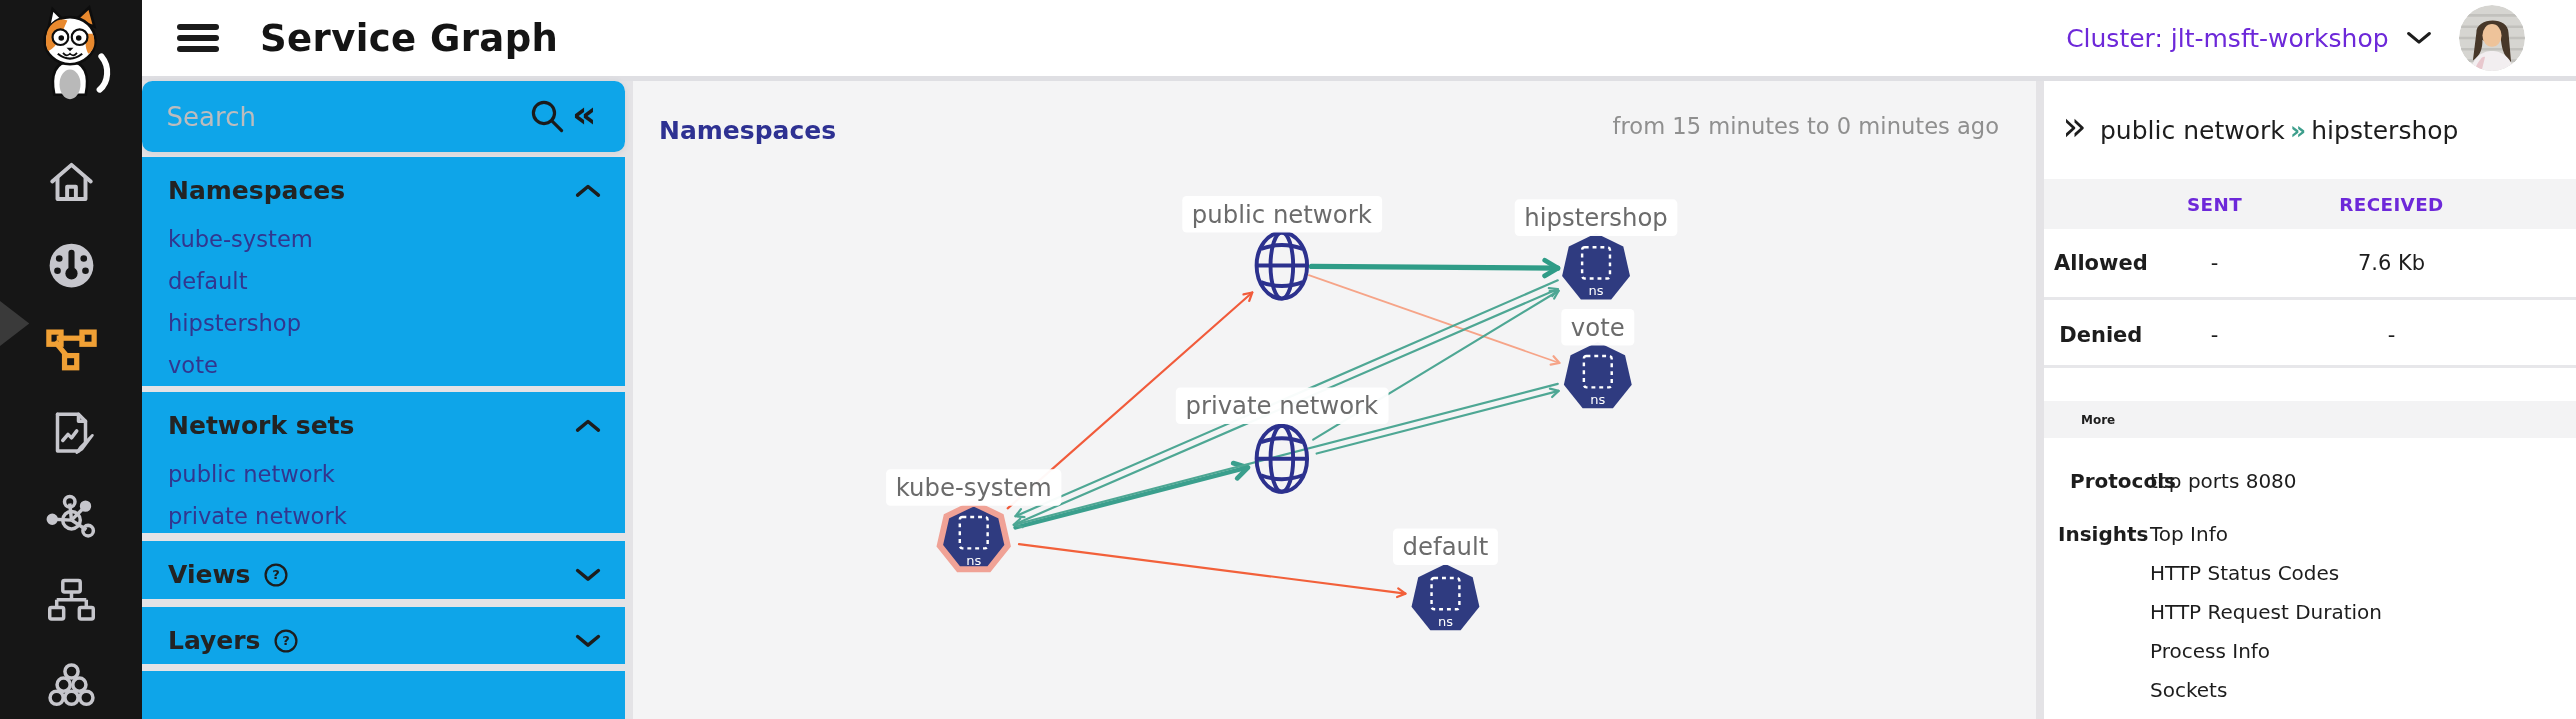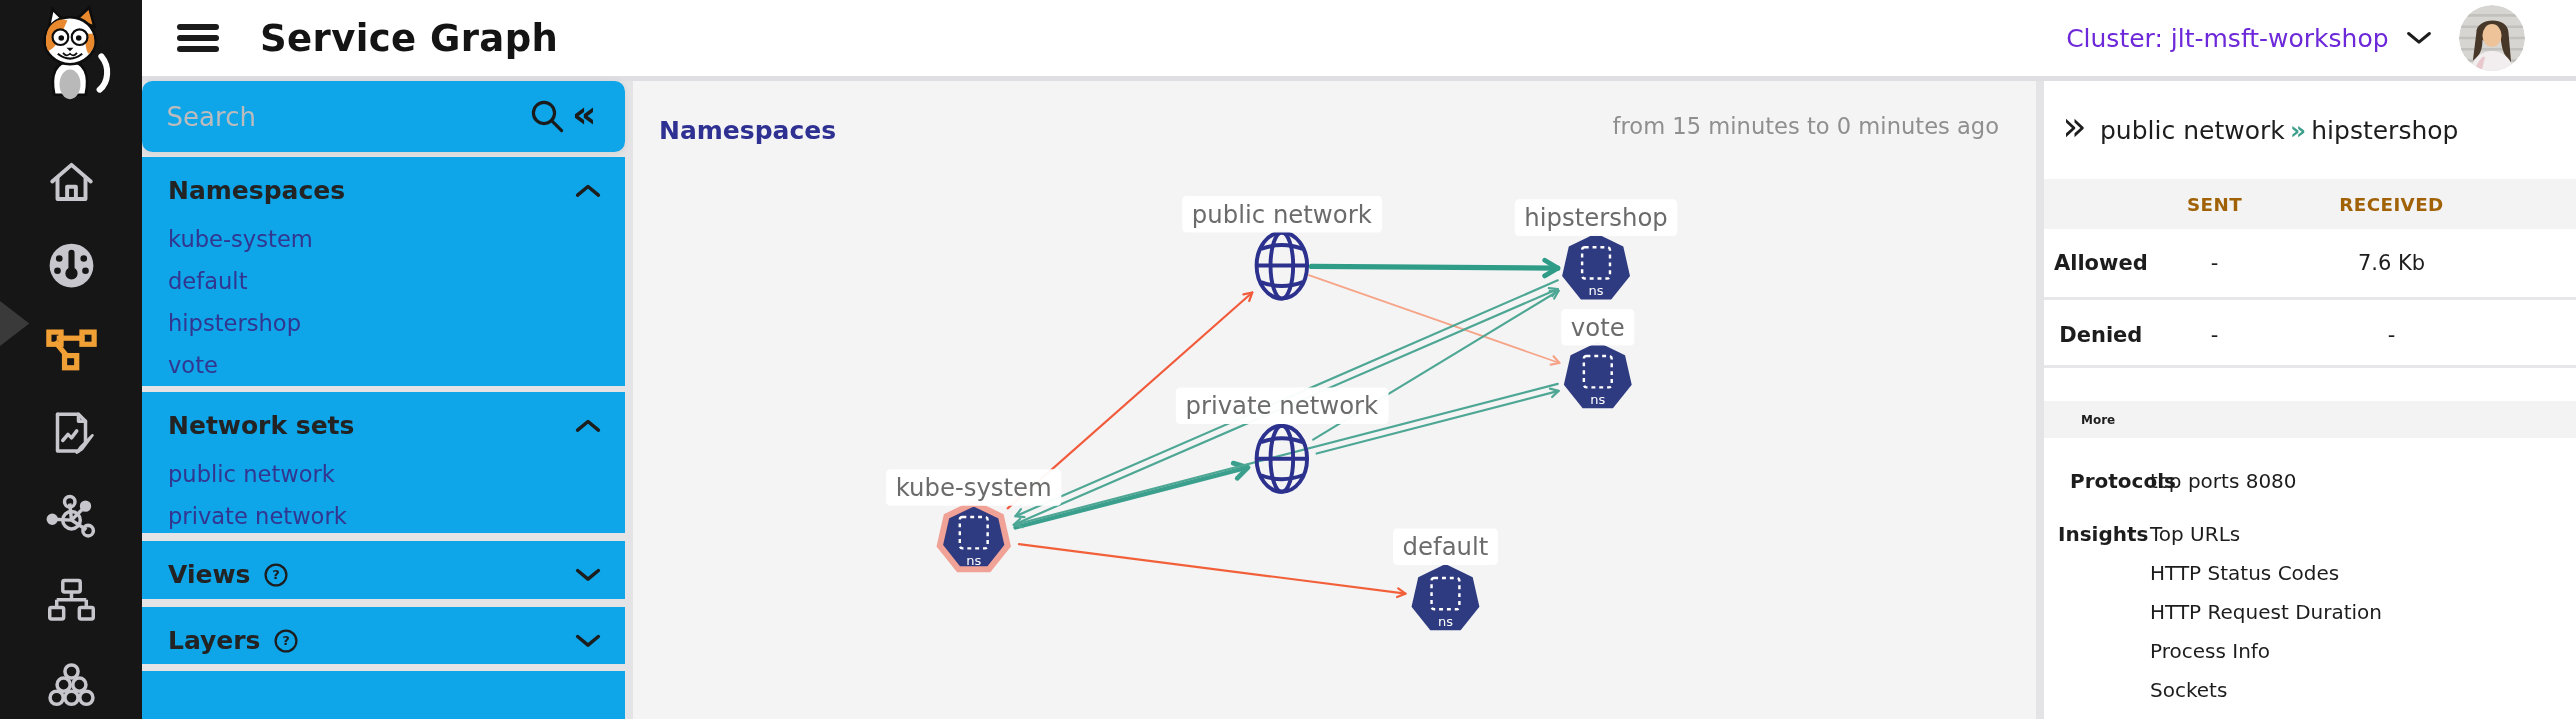--- a/index.html
+++ b/index.html
@@ -62,21 +62,21 @@
   #gsvg { position:absolute; left:0; top:0; width:1403px; height:638px; }
 
   
   #details { position:absolute; left:1902px; top:0; width:532px; height:638px; background:#ffffff; }
   .p-collapse { position:absolute; left:12.2px; top:24.4px; background:none; border:none; cursor:pointer;
                 font-size:40px; color:#1d1d1d; line-height:1; font-family:inherit; }
   .p-title { position:absolute; left:56px; top:35px; font-size:25px; color:#1d1d1d; display:flex; align-items:center; }
   .p-title .crumb-sep { color:#3d9e8c; font-weight:600; margin:0 5.2px; }
   .p-thead { position:absolute; left:0; top:98px; width:532px; height:50px; background:#f3f3f4;
              display:grid; grid-template-columns:105px 131px 223px 1fr; align-items:center; }
-  .th { text-align:center; font-size:18.3px; font-weight:bold; letter-spacing:0.4px; color:#a16207; }
+  .th { text-align:center; font-size:18.3px; font-weight:bold; letter-spacing:0.4px; color:#6d28d9; }
   .p-row { position:absolute; left:0; width:532px; display:grid;
            grid-template-columns:105px 131px 223px 1fr; align-items:center; }
   .row-label { padding-left:8.7px; text-align:center; font-weight:bold; font-size:21px; }
   .cellv { text-align:center; font-size:21px; }
   .p-more { position:absolute; left:0; top:320px; width:532px; height:37px; background:#f3f3f4;
             display:flex; align-items:center; padding-left:37px; font-size:12px; font-weight:bold; }
   .p-proto { position:absolute; left:0; top:380px; width:532px; height:40px; display:grid;
              grid-template-columns:106px 1fr; align-items:center; }
   .p-proto .plabel { padding-left:26px; font-weight:bold; font-size:20px; }
   .p-proto .pvalue { font-size:20px; }
@@ -446,21 +446,21 @@
             </div>
           </div>
         <div class="p-more">More</div>
         <div class="p-proto">
           <div class="plabel">Protocols</div>
           <div class="pvalue">tcp ports 8080</div>
         </div>
         <div class="p-insights">
           <div class="plabel">Insights</div>
           <div id="insight-items">
-              <div class="insight-item">Top URLs</div>
+              <div class="insight-item">Top Info</div>
               <div class="insight-item">HTTP Status Codes</div>
               <div class="insight-item">HTTP Request Duration</div>
               <div class="insight-item">Process Info</div>
               <div class="insight-item">Sockets</div>
             </div>
         </div>
       </div>
 
     </div>
   </div>

